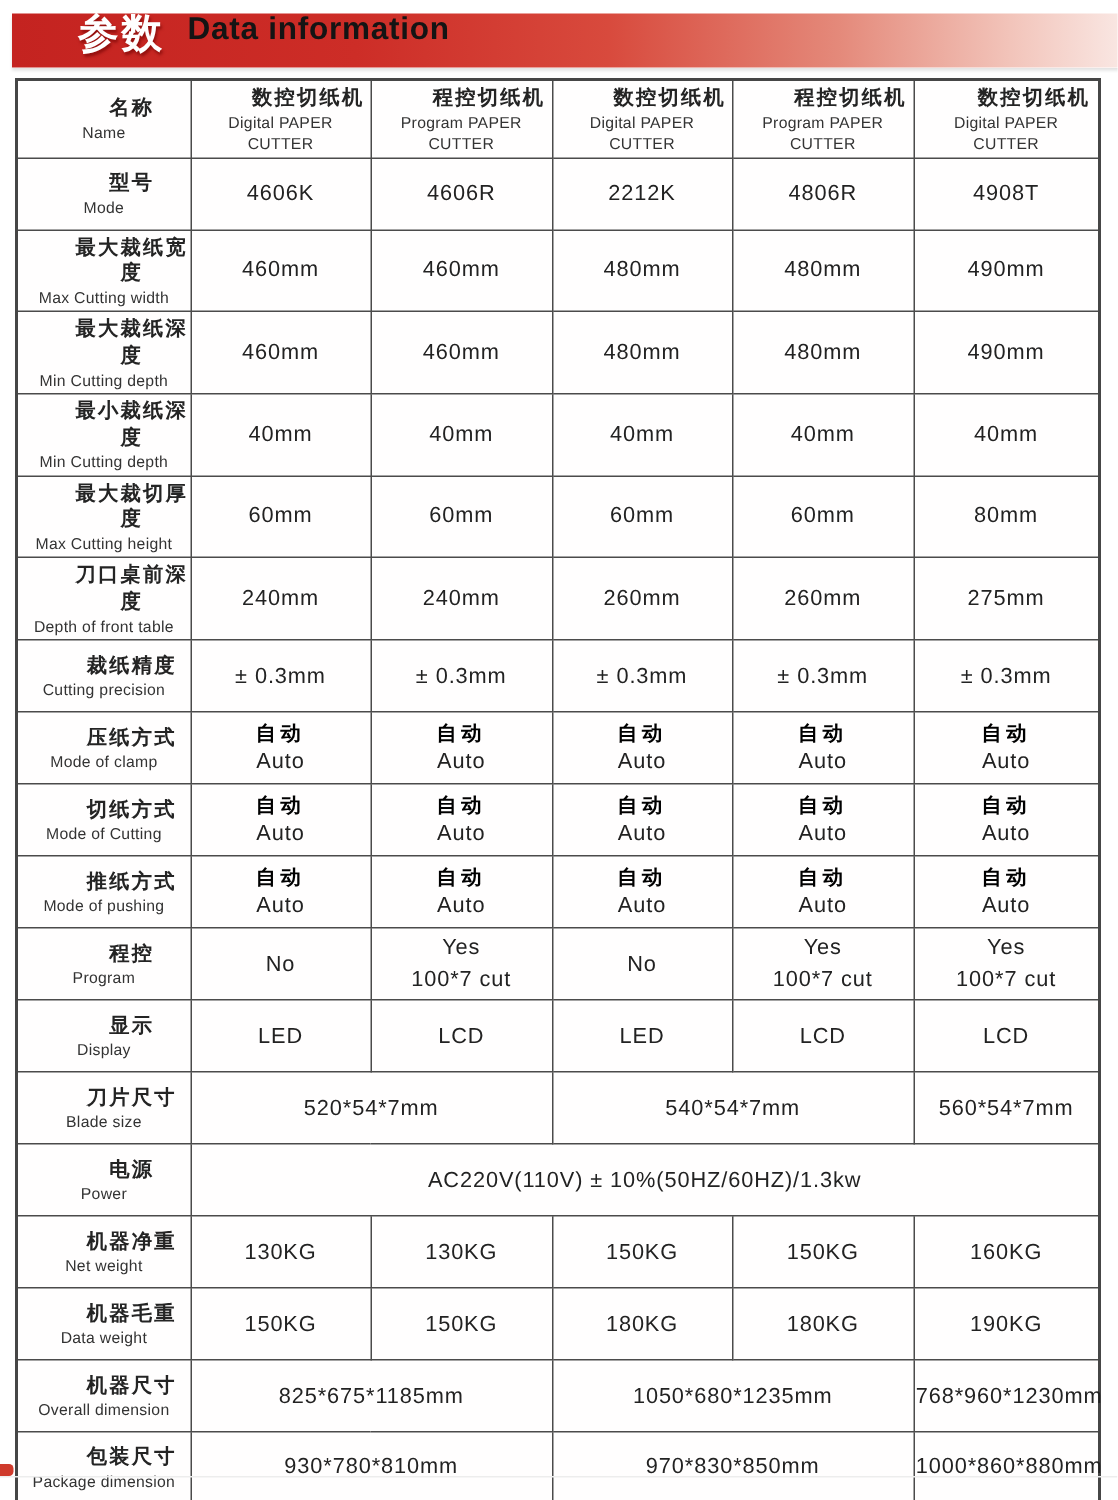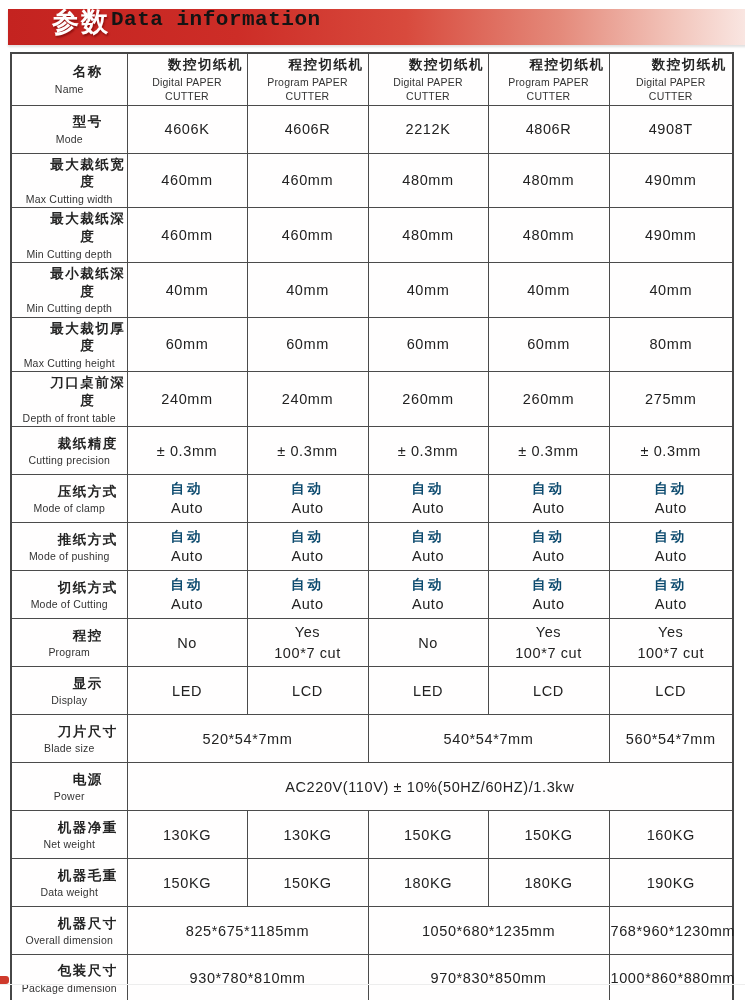--- a/index.html
+++ b/index.html
@@ -33,24 +33,23 @@
     font-weight: 700;
     letter-spacing: 2px;
     margin-left: 16px;
     text-shadow: 1px 2px 2px rgba(110, 0, 0, 0.6);
     line-height: 1;
   }
   .banner-title {
     color: #141414;
     font-size: 21px;
     font-weight: 700;
-    margin-left: 1px;
+    margin-left: 15px;
     letter-spacing: 0.5px;
     line-height: 1;
-    font-family: Liberation Mono, monospace;
   }
   
   .table-wrap {
     position: absolute;
     left: 10px;
     top: 52px;
     width: 722px;
   }
   table {
     border-collapse: collapse;
@@ -87,21 +86,21 @@
     font-weight: 400;
     color: #333333;
     margin-top: 2px;
     line-height: 1.2;
     letter-spacing: 0.2px;
   }
   .cn-val {
     font-size: 13.5px;
     font-weight: 700;
     letter-spacing: 3px;
-    color: #0c4a6e;
+    color: #000000;
     line-height: 1.45;
   }
   .val-line {
     font-size: 14.5px;
     font-weight: 400;
     color: #222222;
     letter-spacing: 0.6px;
     line-height: 1.4;
   }
   
@@ -343,48 +342,48 @@
             <div class="cn-val">自动</div>
             <div class="val-line">Auto</div>
           </td>
           <td>
             <div class="cn-val">自动</div>
             <div class="val-line">Auto</div>
           </td>
         </tr>
         <tr>
           <th>
+            <div class="cn-label">切纸方式</div>
+            <div class="en-label">Mode of Cutting</div>
+          </th>
+          <td>
+            <div class="cn-val">自动</div>
+            <div class="val-line">Auto</div>
+          </td>
+          <td>
+            <div class="cn-val">自动</div>
+            <div class="val-line">Auto</div>
+          </td>
+          <td>
+            <div class="cn-val">自动</div>
+            <div class="val-line">Auto</div>
+          </td>
+          <td>
+            <div class="cn-val">自动</div>
+            <div class="val-line">Auto</div>
+          </td>
+          <td>
+            <div class="cn-val">自动</div>
+            <div class="val-line">Auto</div>
+          </td>
+        </tr>
+        <tr>
+          <th>
             <div class="cn-label">推纸方式</div>
             <div class="en-label">Mode of pushing</div>
-          </th>
-          <td>
-            <div class="cn-val">自动</div>
-            <div class="val-line">Auto</div>
-          </td>
-          <td>
-            <div class="cn-val">自动</div>
-            <div class="val-line">Auto</div>
-          </td>
-          <td>
-            <div class="cn-val">自动</div>
-            <div class="val-line">Auto</div>
-          </td>
-          <td>
-            <div class="cn-val">自动</div>
-            <div class="val-line">Auto</div>
-          </td>
-          <td>
-            <div class="cn-val">自动</div>
-            <div class="val-line">Auto</div>
-          </td>
-        </tr>
-        <tr>
-          <th>
-            <div class="cn-label">切纸方式</div>
-            <div class="en-label">Mode of Cutting</div>
           </th>
           <td>
             <div class="cn-val">自动</div>
             <div class="val-line">Auto</div>
           </td>
           <td>
             <div class="cn-val">自动</div>
             <div class="val-line">Auto</div>
           </td>
           <td>

